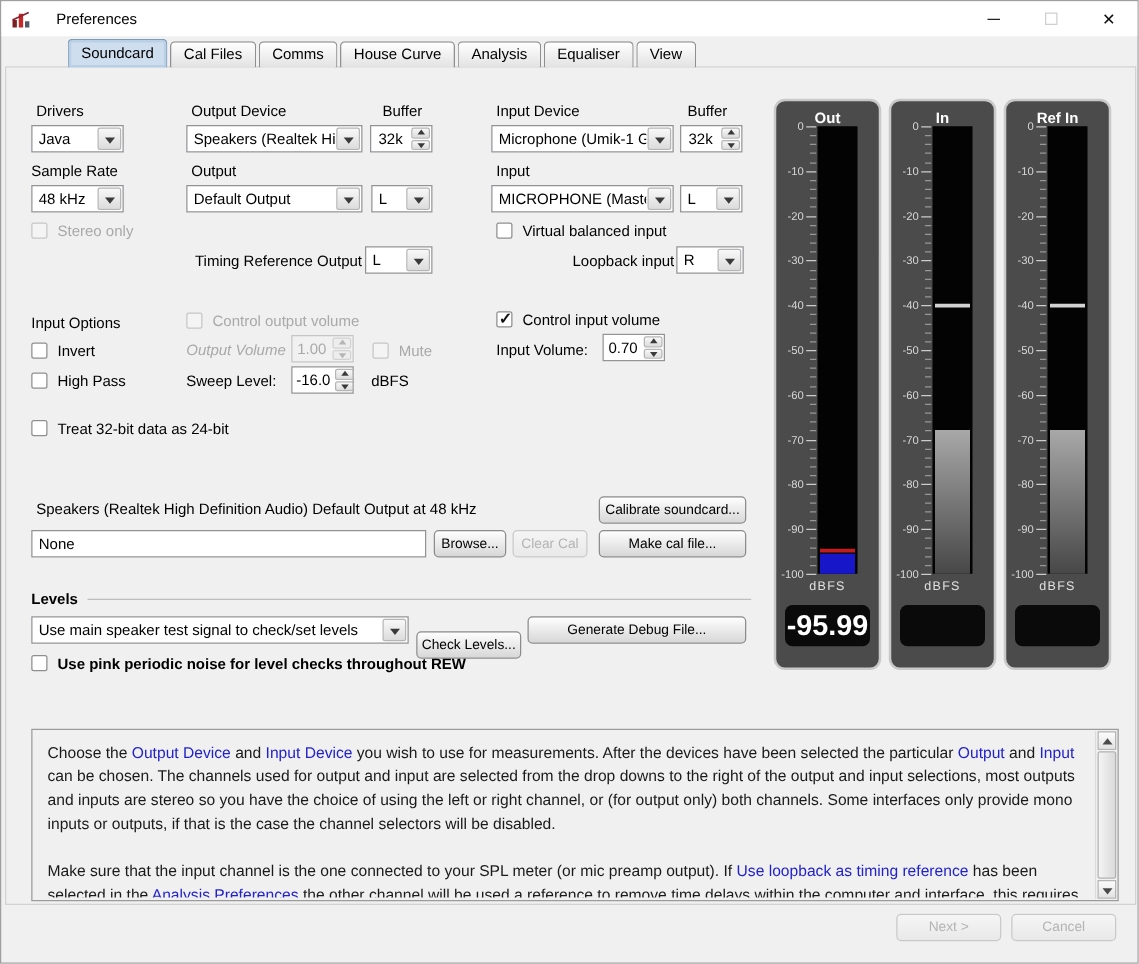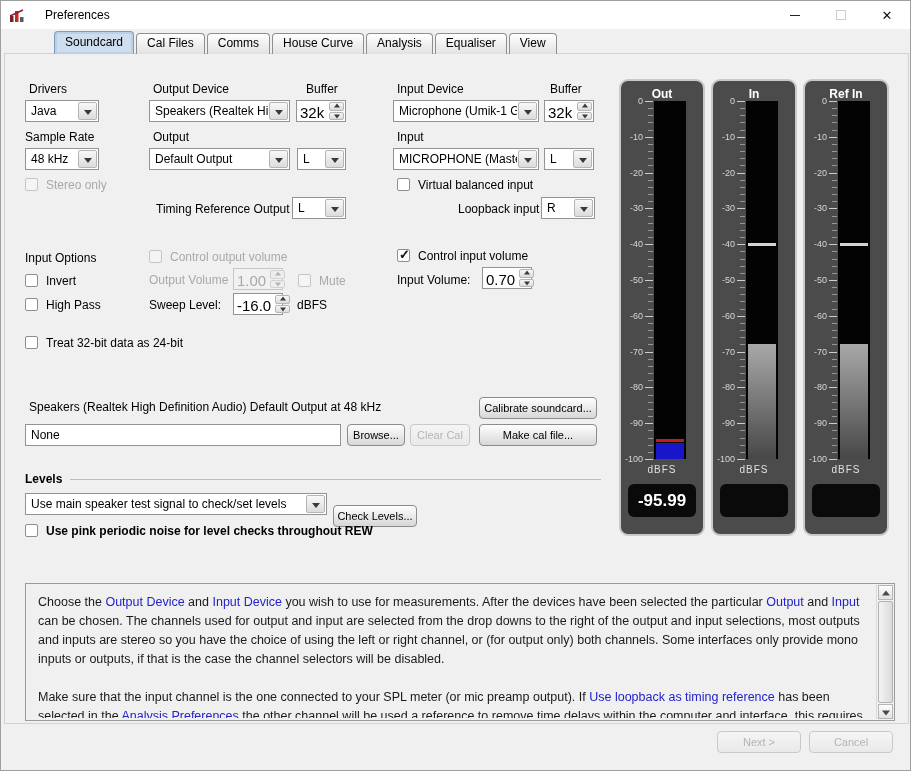--- a/index.html
+++ b/index.html
@@ -19,27 +19,27 @@
 
   
   .panel { position:absolute; left:3px; top:52px; width:905px; height:671px; border:1px solid #d2d2d2; }
   .tabstrip { position:absolute; left:10px; top:30px; height:23px; display:flex; align-items:flex-end; gap:2px; z-index:5;padding-left:43px; }
   .tab { height:21px; padding:0 10px; border:1px solid #8f8f8f; border-bottom:none; border-radius:4px 4px 0 0;
          background:linear-gradient(#ffffff,#e2e2e2); font-size:12px; line-height:19px; color:#000; }
   .tab.selected { height:23px; line-height:21px; background:#cfdeef; border-color:#7f9db9; box-shadow: inset 0 0 0 2px #b9d0e6; }
 
   
   .lbl { position:absolute; font-size:12px; color:#000; white-space:nowrap; }
-  .lbl.dis { color:#a9a9a9; }
+  .lbl.dis { color:#a9a9a9;font-style:italic; }
   .combo { position:absolute; height:22px; border:1px solid #939395; background:#fff; display:flex; }
   .combo .ctext { flex:1; font-size:12px; padding:3px 2px 0 5px; white-space:nowrap; overflow:hidden; color:#000; }
   .combo .cbtn { flex:none; width:19px; margin:1px; background:linear-gradient(#f8f8f8,#dcdcdc); border:1px solid #b5b5b5; border-radius:2px; display:flex; align-items:flex-start; justify-content:center; }
   .combo .cbtn::after { content:""; width:0; height:0; border:4px solid transparent; border-top:5px solid #3a3a3a; margin-top:7px; }
   .spin { position:absolute; height:22px; border:1px solid #939395; background:#fff; display:flex; }
-  .spin .sval { flex:1; font-size:15px; padding:3px 3px 0 3px; text-align:left; color:#000; white-space:nowrap; }
+  .spin .sval { flex:1; font-size:12px; padding:3px 3px 0 3px; text-align:center; color:#000; white-space:nowrap; }
   .spin .sbtns { flex:none; width:15px; display:flex; flex-direction:column; gap:1px; margin:1px; }
   .spin .sbtn { flex:1; background:linear-gradient(#f8f8f8,#dcdcdc); border:1px solid #b5b5b5; border-radius:2px; position:relative; }
   .spin .sbtn::after { content:""; position:absolute; left:50%; top:50%; transform:translate(-50%,-50%); width:0; height:0; border:3px solid transparent; }
   .spin .sbtn.up::after { border-bottom:4px solid #3a3a3a; margin-top:-2px; }
   .spin .sbtn.dn::after { border-top:4px solid #3a3a3a; margin-top:2px; }
   .spin.dis { background:#f1f1f1; border-color:#c6c6c6; }
   .spin.dis .sval { color:#a9a9a9; }
   .spin.dis .sbtn { background:#ededed; border-color:#d2d2d2; }
   .spin.dis .sbtn.up::after { border-bottom-color:#b5b5b5; }
   .spin.dis .sbtn.dn::after { border-top-color:#b5b5b5; }
@@ -74,21 +74,21 @@
   .mtitle { position:absolute; top:6px; left:0; right:0; text-align:center; color:#fff; font-weight:bold; font-size:12px; }
   .mtrack { position:absolute; left:33px; top:20px; width:32px; height:358px; background:#030303; }
   .mlab { position:absolute; left:0; width:22px; text-align:right; color:#d6d6d6; font-size:9px; line-height:9px; }
   .mtick { position:absolute; height:1px; }
   .mtick.maj { left:24px; width:8px; background:#cccccc; }
   .mtick.min { left:27px; width:5px; background:#979797; }
   .mbar { position:absolute; left:35px; width:28px; }
   .mpeak { position:absolute; left:35px; width:28px; height:3px; }
   .munit { position:absolute; top:383px; left:0; right:0; text-align:center; color:#e0e0e0; font-size:10px; letter-spacing:1px; }
   .mdisplay { position:absolute; left:7px; right:7px; top:403px; height:33px; background:#0a0a0a; border-radius:6px;
-              color:#fff; font-size:17px; font-weight:bold; text-align:center; line-height:33px; }
+              color:#fff; font-size:23px; font-weight:bold; text-align:center; line-height:33px; }
 
   
 </style>
 </head>
 <body>
 
 <div id="window">
 
   <div class="titlebar">
     <svg class="appicon" viewBox="0 0 16 16">
@@ -264,20 +264,21 @@
 
   <div class="sect" style="left:24px; top:471px; width:576px;">
     <span>Levels</span>
       <span class="line"></span>
   </div>
   <div class="combo" style="left:24px; top:492px; width:302px;">
     <span class="ctext">Use main speaker test signal to check/set levels</span>
       <span class="cbtn"></span>
   </div>
   <div class="btn" style="left:332px; top:492px; width:84px;margin-top:12px;">Check Levels...</div>
+  <div class="btn" style="left:421px; top:492px; width:175px;">Generate Debug File...</div>
   <label class="check" style="left:24px; top:522px;font-weight:bold;">
     <span class="box"></span>
       <span>Use pink periodic noise for level checks throughout REW</span>
   </label>
 
   <div class="helpbox">
     <div class="helptext" id="helptext">
         <p><span>Choose the </span><span class="hlink">Output Device</span><span> and </span><span class="hlink">Input Device</span><span> you wish to use for measurements. After the devices have been selected the particular </span><span class="hlink">Output</span><span> and </span><span class="hlink">Input</span><span> can be chosen. The channels used for output and input are selected from the drop downs to the right of the output and input selections, most outputs and inputs are stereo so you have the choice of using the left or right channel, or (for output only) both channels. Some interfaces only provide mono inputs or outputs, if that is the case the channel selectors will be disabled.</span></p>
         <p><span>Make sure that the input channel is the one connected to your SPL meter (or mic preamp output). If </span><span class="hlink">Use loopback as timing reference</span><span> has been selected in the </span><span class="hlink">Analysis Preferences</span><span> the other channel will be used a reference to remove time delays within the computer and interface, this requires a loopback connection on the reference channel.</span></p>
       </div>

